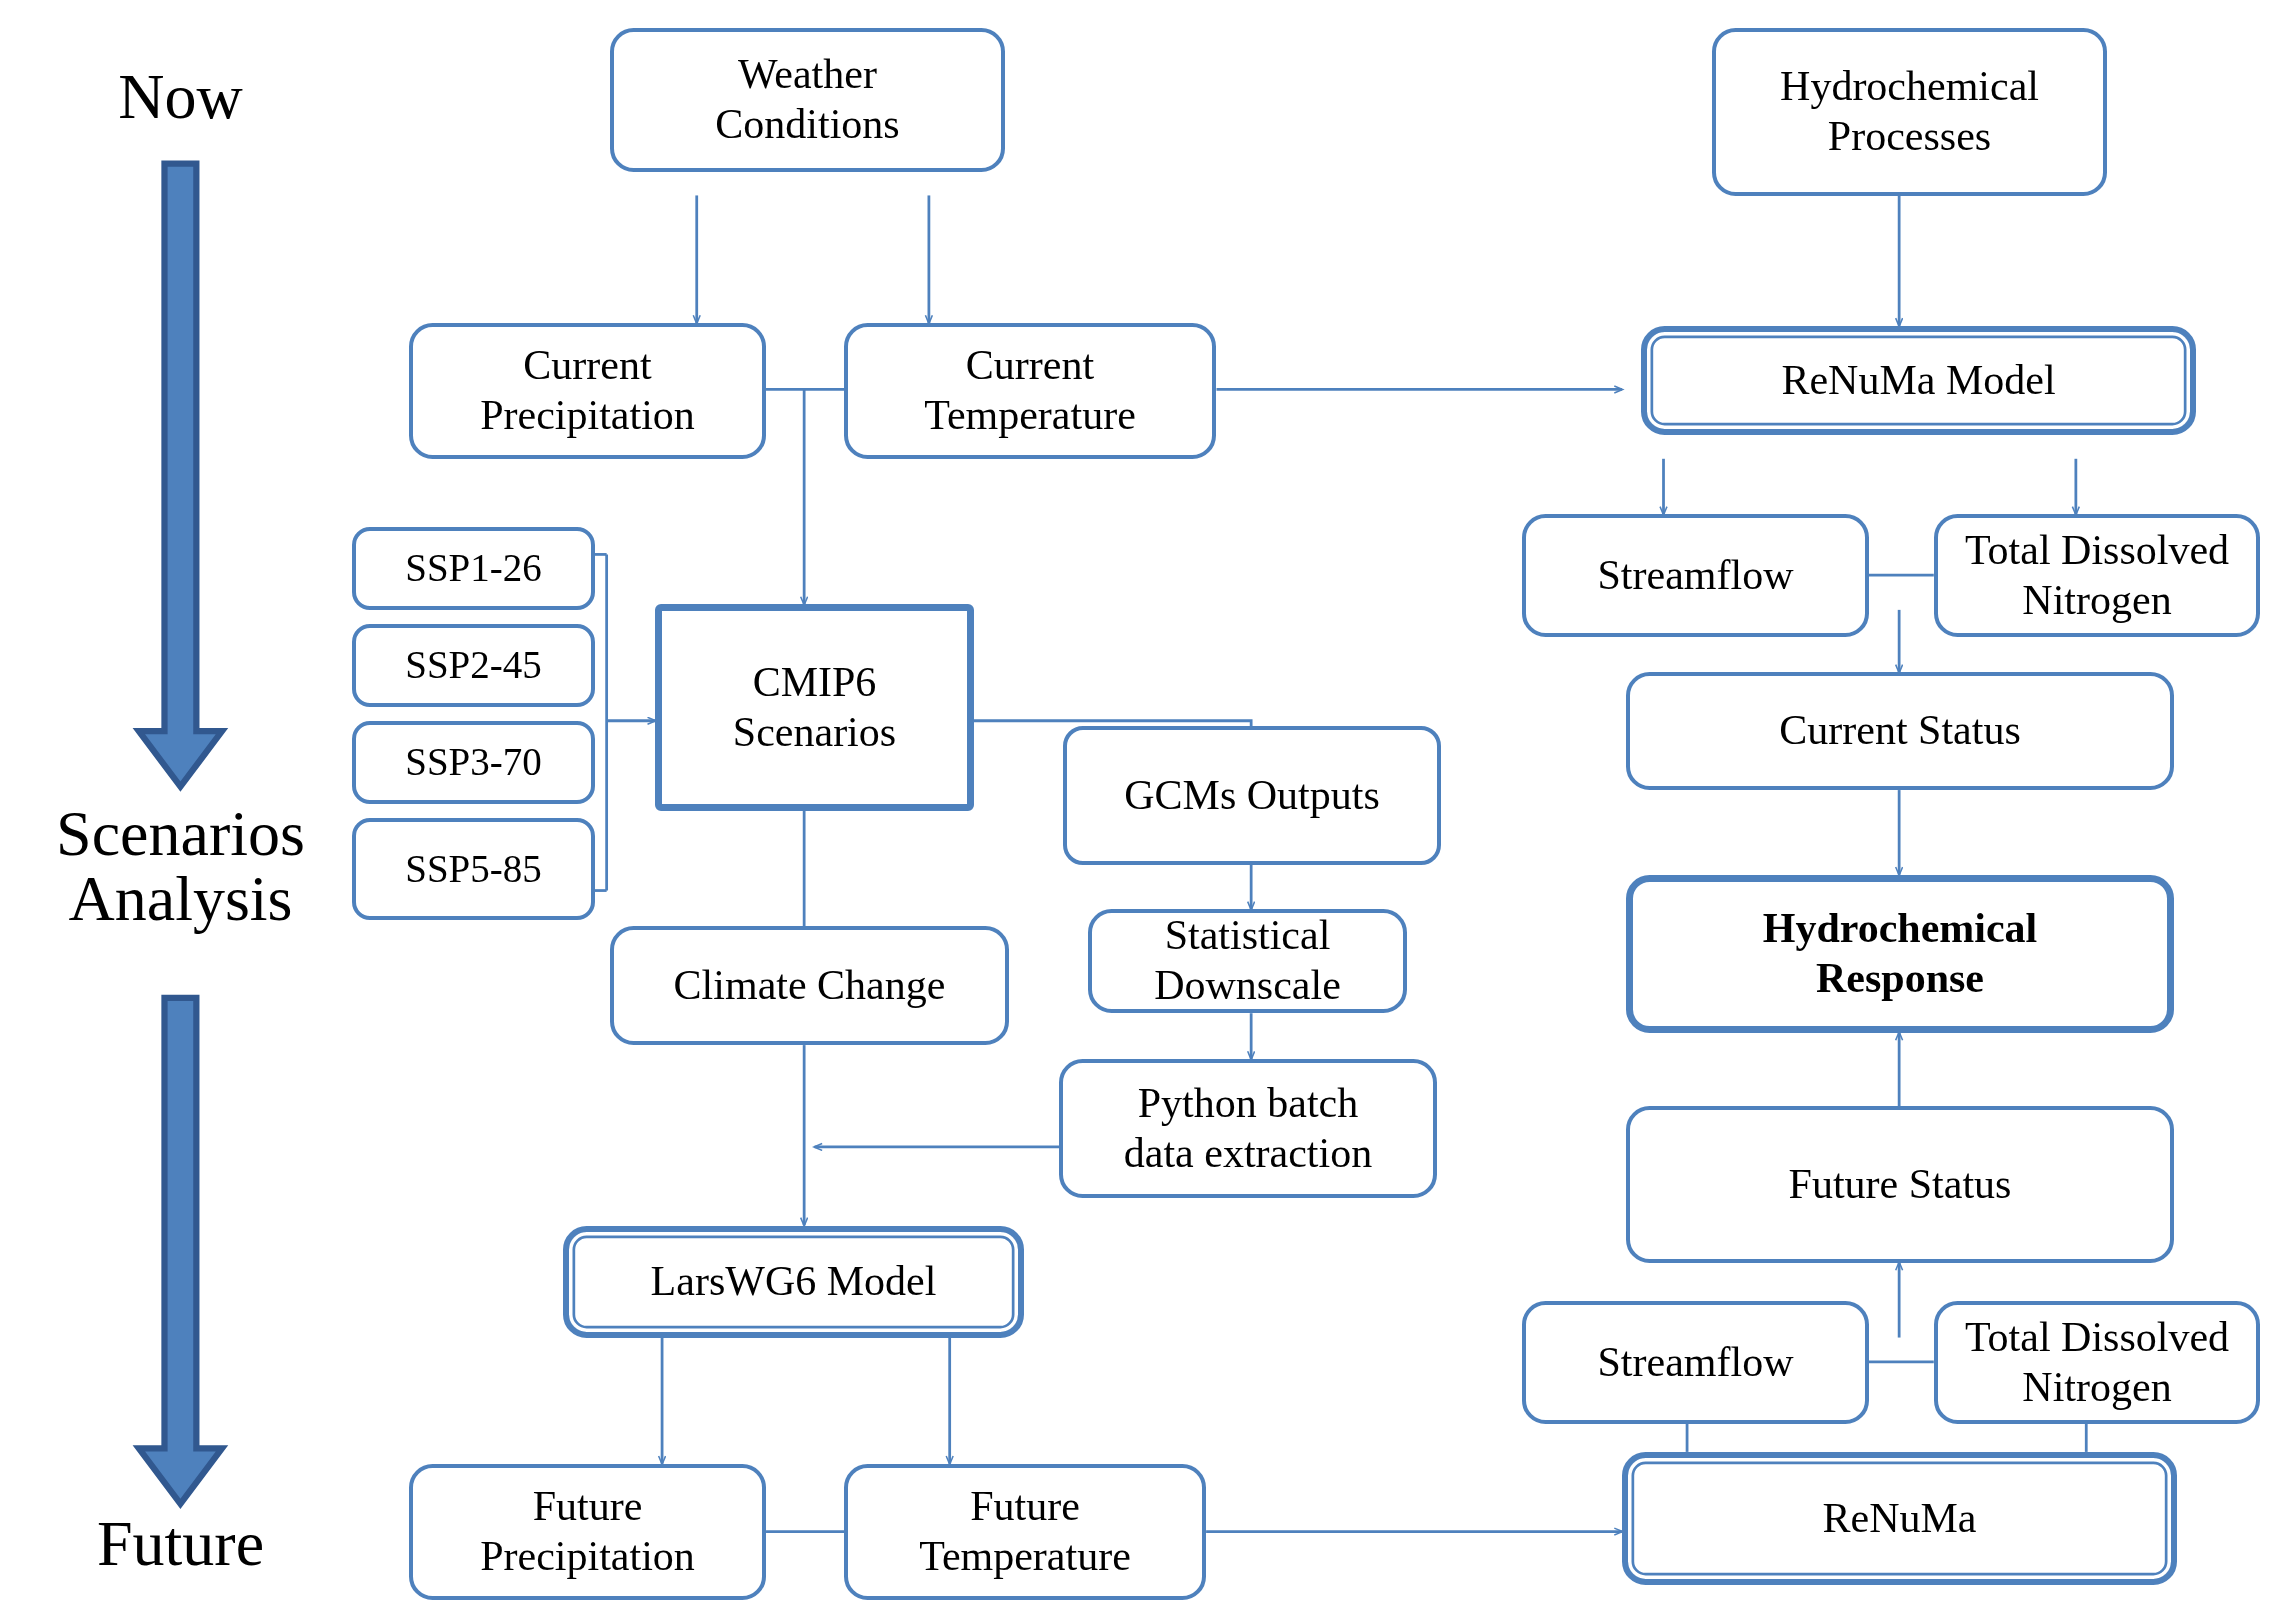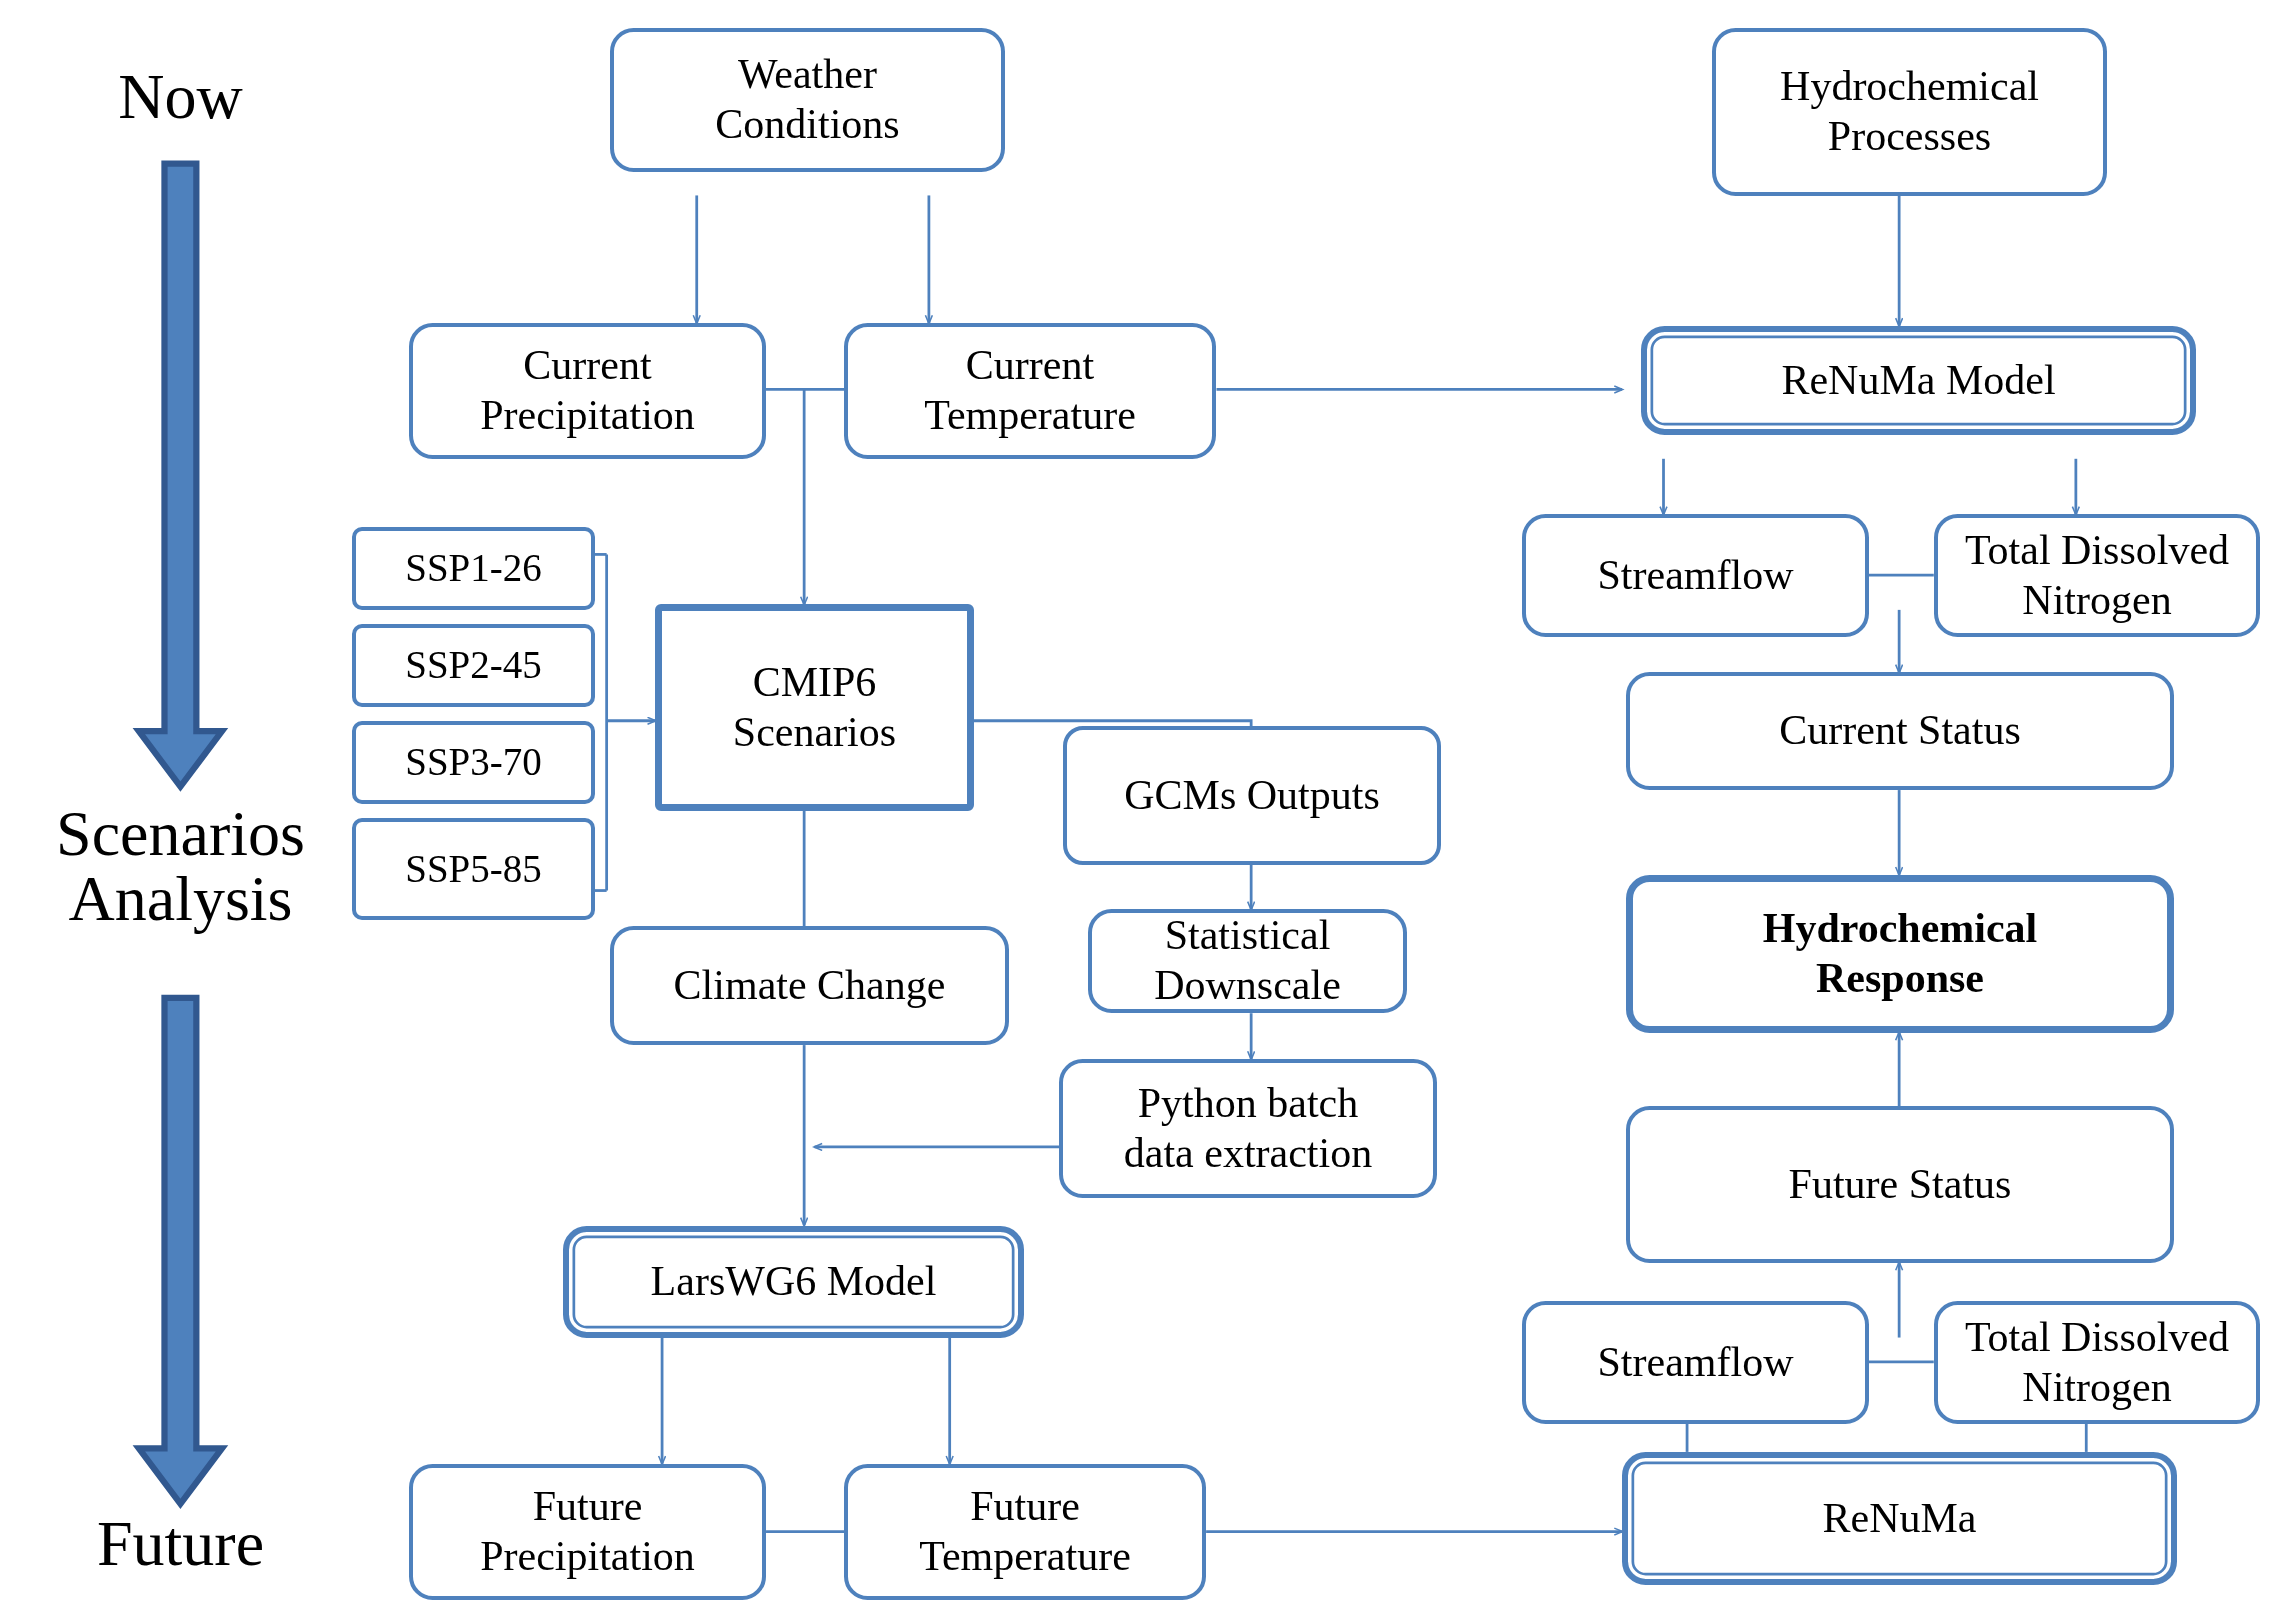--- a/index.html
+++ b/index.html
@@ -49,21 +49,21 @@
   }
   .node.double {
     border-width: 6.2px;
     box-shadow: inset 0 0 0 3.5px #ffffff, inset 0 0 0 6.2px #4E81BD;
   }
   .node.bold {
     font-weight: bold;
   }
   .node.small {
     font-size: 39px;
-    border-radius: 10px;
+    border-radius: 18px;
     text-align: right;
   }
   
   .conn-svg {
     position: absolute;
     left: 0; top: 0;
     width: 2284px;
     height: 1621px;
     pointer-events: none;
   }

